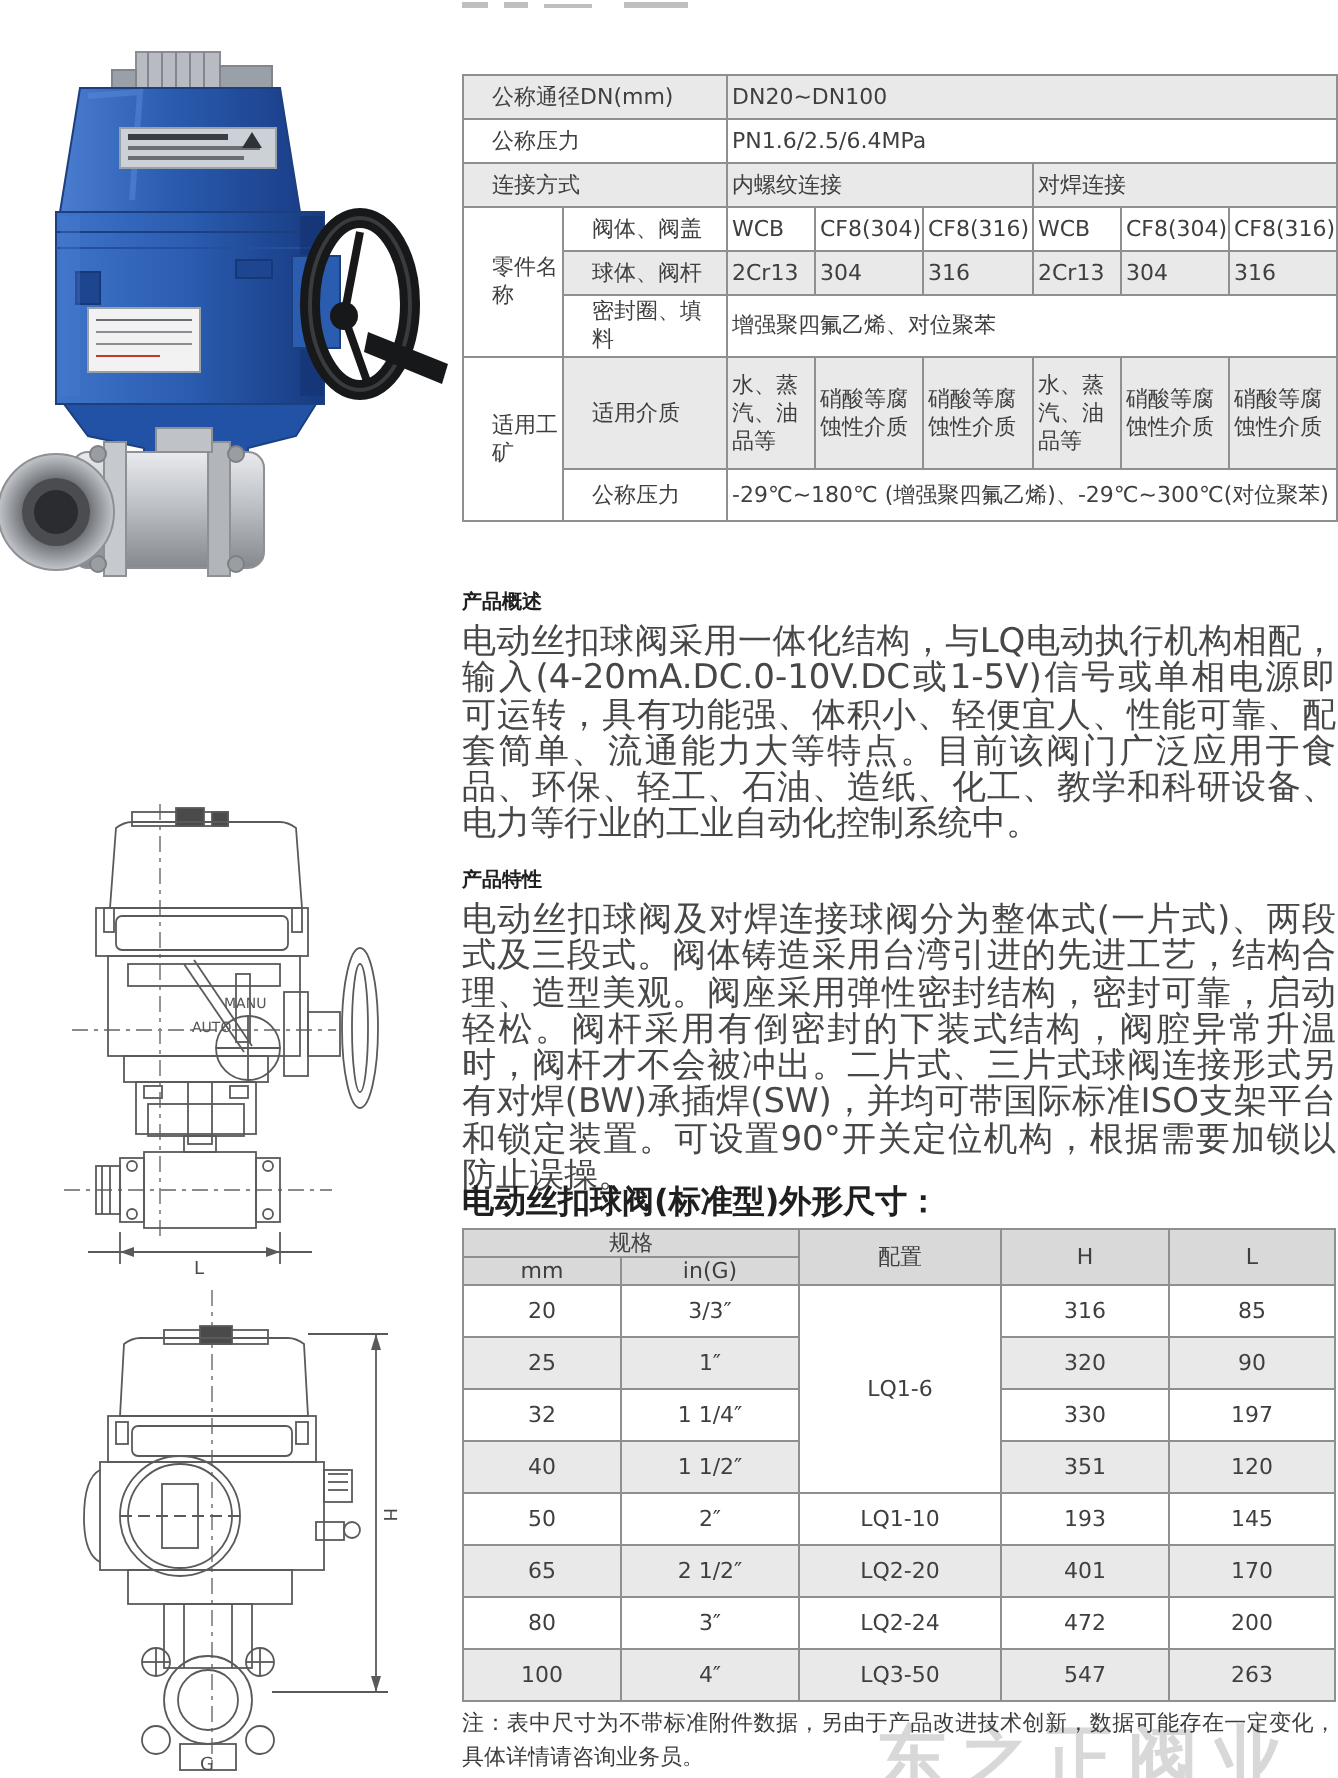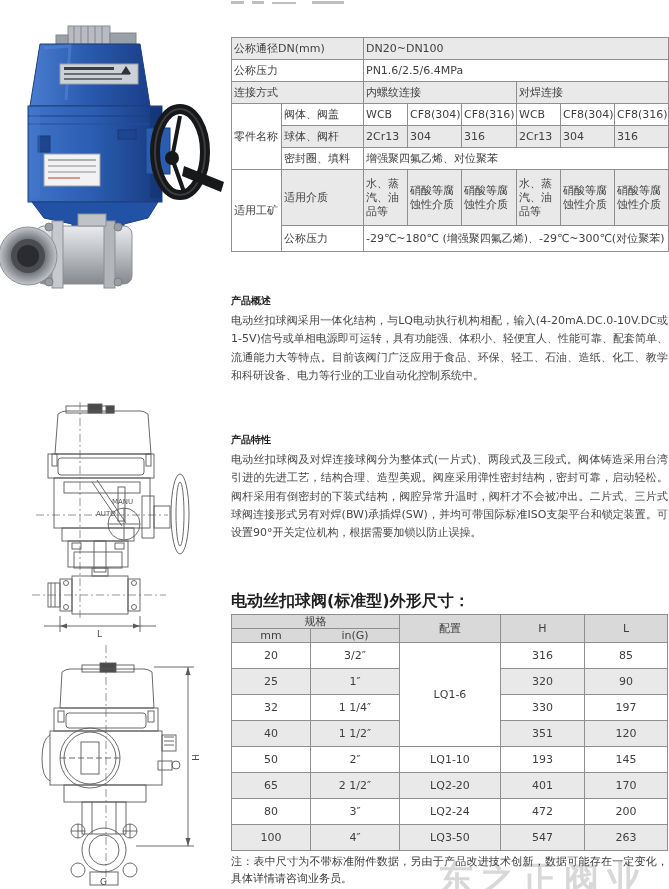--- a/index.html
+++ b/index.html
@@ -9,32 +9,32 @@
     font-family:"DejaVu Sans","Liberation Sans",sans-serif;
   }
   .abs{position:absolute;}
   
   table{border-collapse:collapse;table-layout:fixed;}
   .spec td{
     border:1px solid #8f8f8f;font-size:11px;line-height:14px;
     text-align:left;vertical-align:middle;padding:1px 2px;color:#3f3f3f;
     overflow:hidden;
   }
-  .spec td.lbl{text-align:left;padding-left:2px;}
+  .spec td.lbl{text-align:left;padding-left:14px;}
   .gray{background:#e9e9e9;}
   .whitebg{background:#ffffff;}
   .dim th,.dim td{
     border:1px solid #8f8f8f;font-size:11px;line-height:13px;
     text-align:center;vertical-align:middle;padding:0 2px;color:#3f3f3f;
     overflow:hidden;
   }
   .dim th{background:#d9d9d9;font-weight:normal;}
   
   .sec-h{font-size:10px;font-weight:bold;color:#1f1f1f;}
-  .para{font-size:11px;line-height:18.3px;text-align:justify;color:#474747;width:437px;}
+  .para{font-size:17px;line-height:18.3px;text-align:justify;color:#474747;width:437px;}
   .dim-title{font-size:16px;font-weight:bold;color:#1f1f1f;}
   .note{font-size:11px;line-height:17px;color:#3c3c3c;width:437px;text-align:justify;z-index:2;}
   .wm{
     font-size:35px;font-weight:bold;letter-spacing:7px;white-space:nowrap;
     color:#d8d8d8;z-index:1;
   }
   .frag{position:absolute;background:#bfbfbf;}
   svg text{font-family:"DejaVu Sans","Liberation Sans",sans-serif;}
 </style>
 </head>
@@ -343,21 +343,21 @@
       <th rowspan="2">配置</th>
       <th rowspan="2">H</th>
       <th rowspan="2">L</th>
     </tr>
     <tr style="height:13px;">
       <th>mm</th>
       <th>in(G)</th>
     </tr>
     <tr class="whitebg" style="height:26px;">
       <td>20</td>
-      <td>3/2″</td>
+      <td>3/3″</td>
       <td rowspan="4" class="whitebg">LQ1-6</td>
       <td>316</td>
       <td>85</td>
     </tr>
     <tr class="gray" style="height:26px;margin-left:18px;">
       <td>25</td>
       <td>1″</td>
       <td>320</td>
       <td>90</td>
     </tr>

